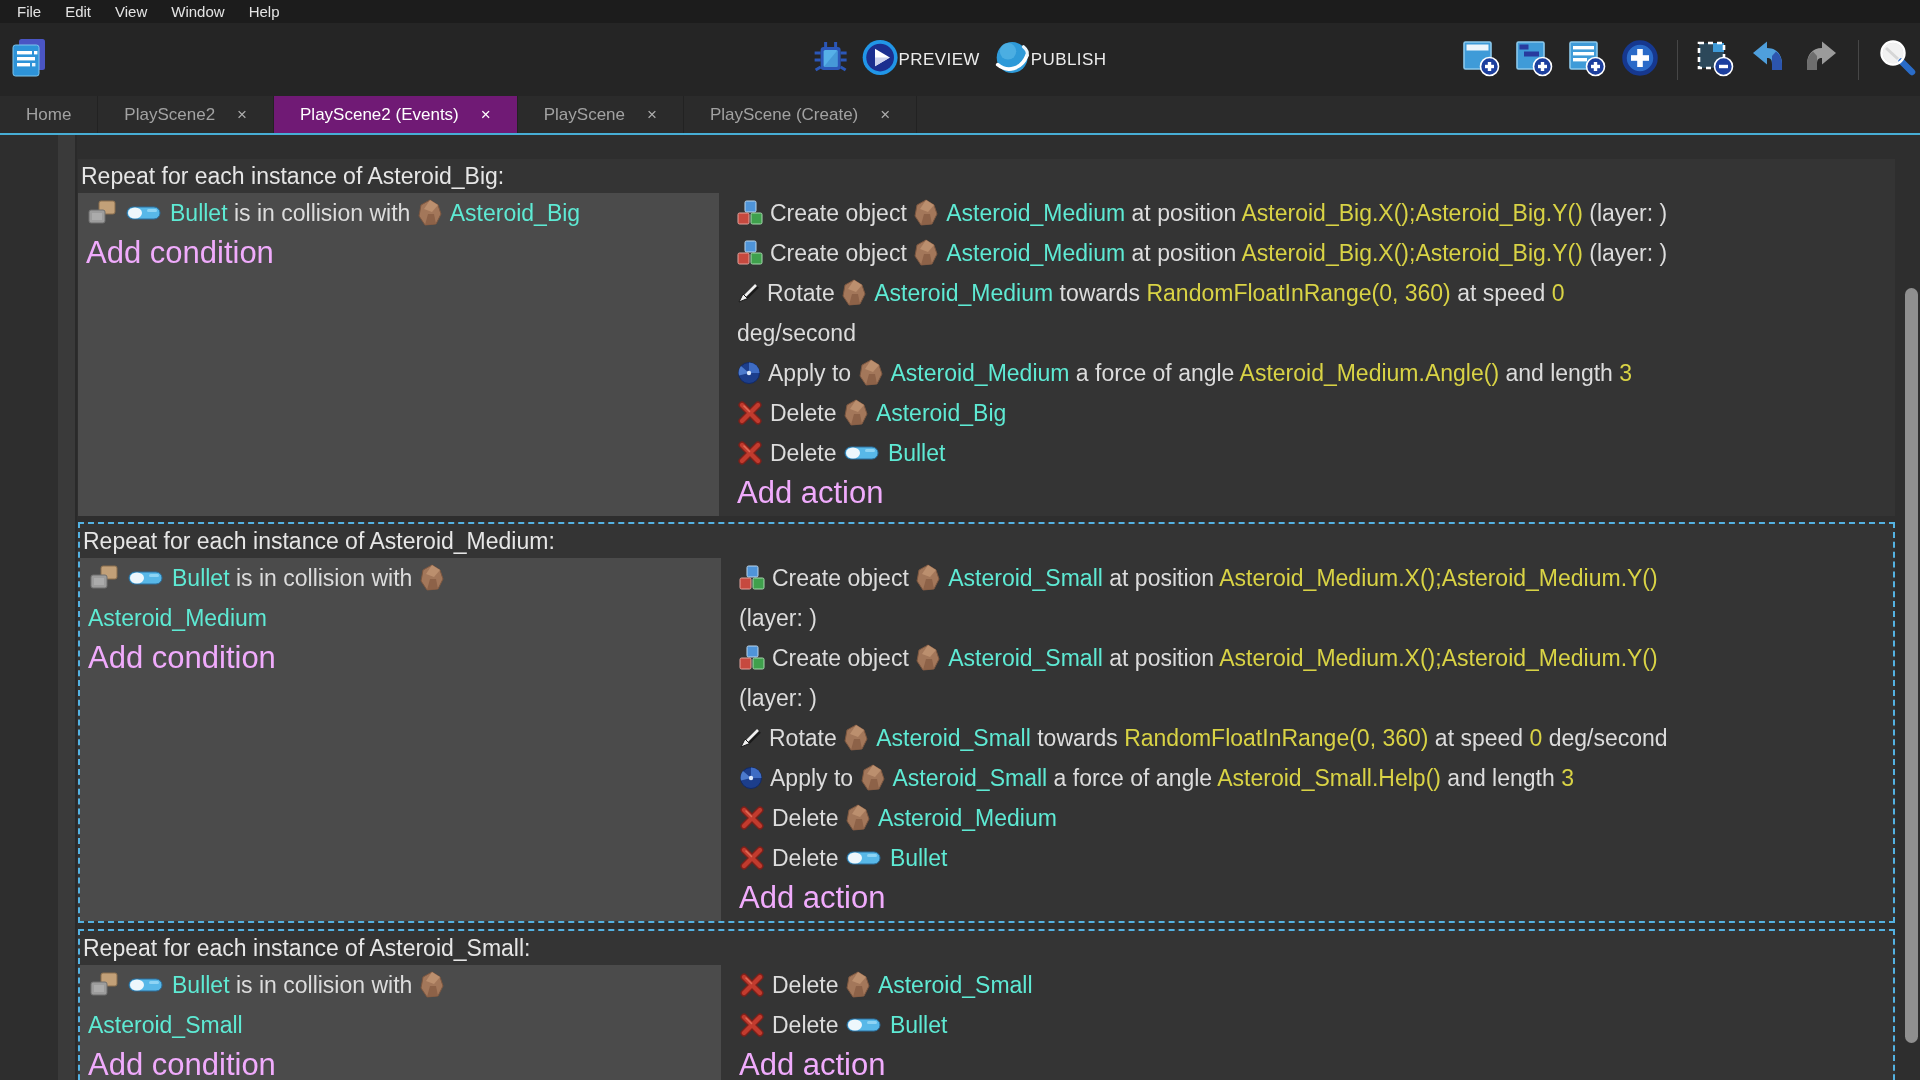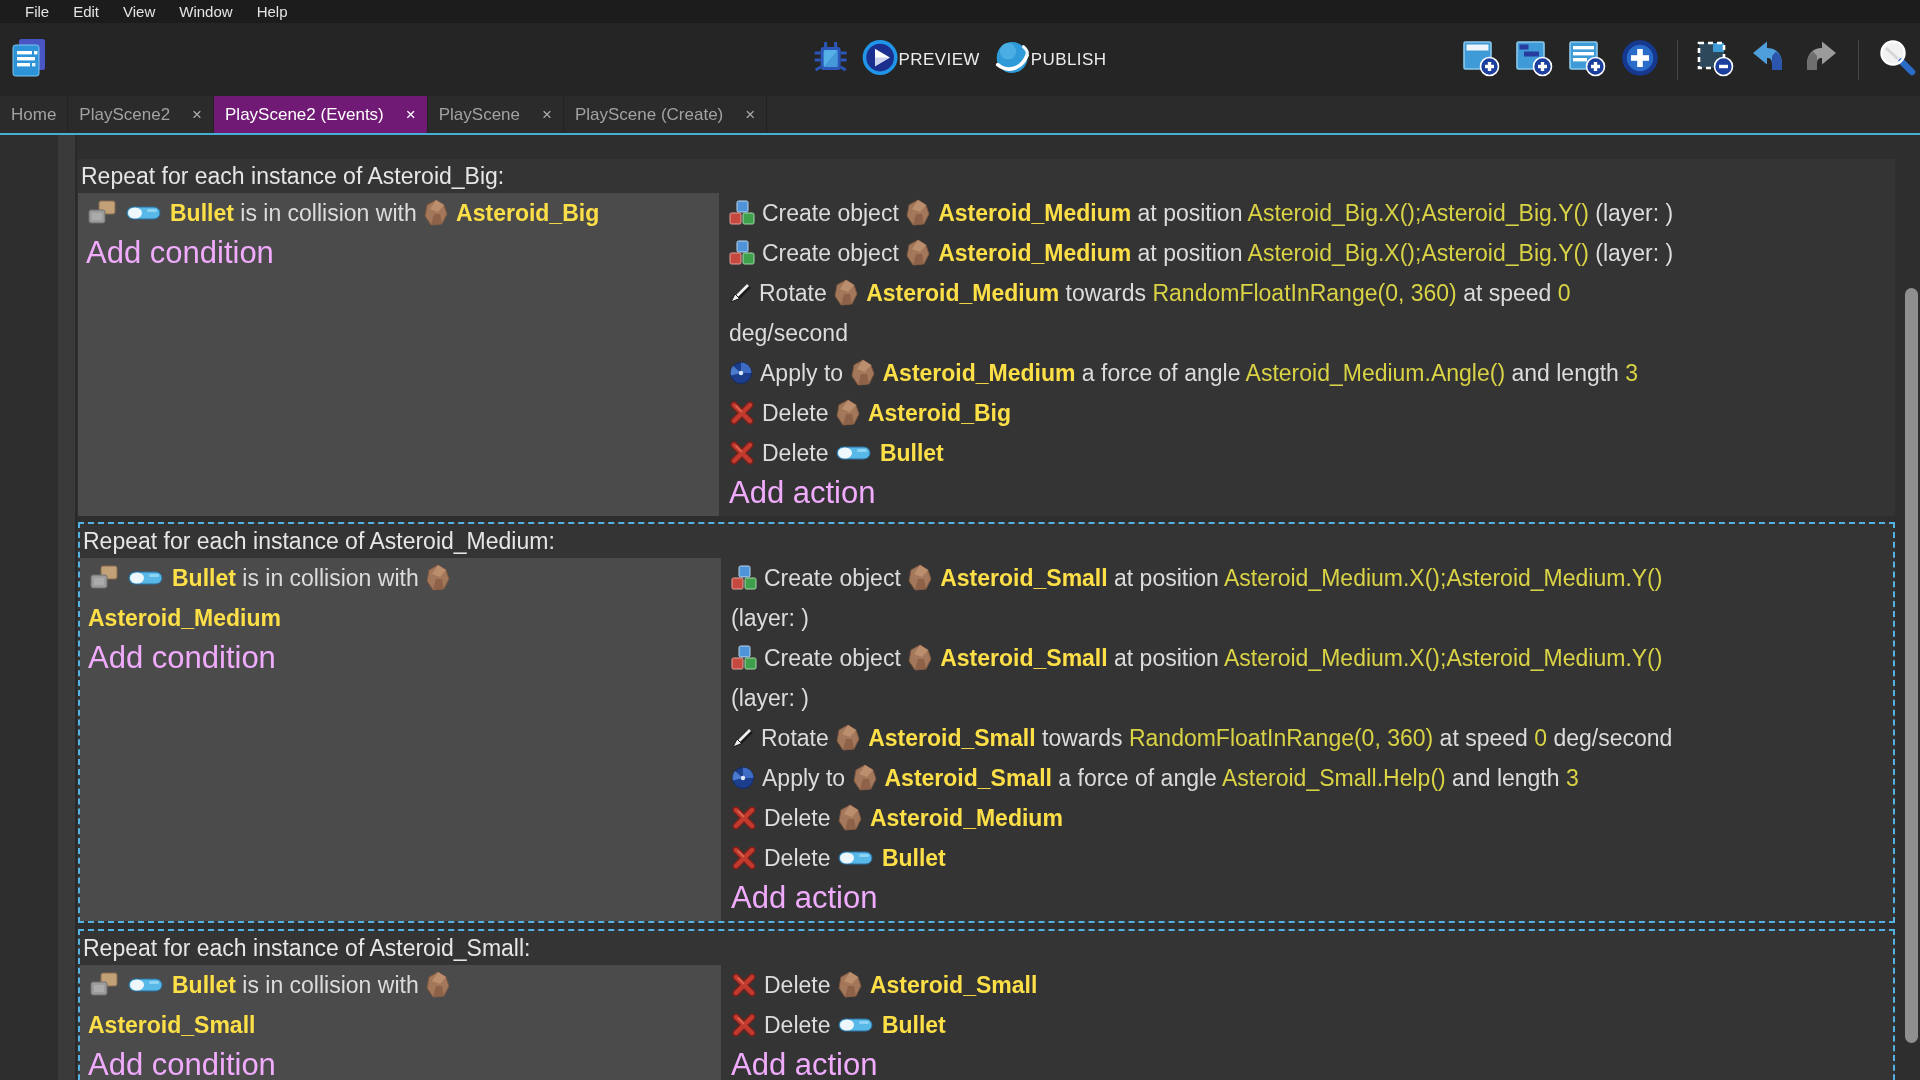--- a/index.html
+++ b/index.html
@@ -1,46 +1,46 @@
 <!DOCTYPE html>
 <html><head>
 <meta charset="utf-8">
 <style>
   html,body{margin:0;padding:0}
   body{width:1920px;height:1080px;background:#2e2e2e;overflow:hidden;position:relative;
        font-family:"Liberation Sans",sans-serif;color:#ddd;-webkit-font-smoothing:antialiased}
   
-  .menubar{height:23px;background:#1c1c1c;display:flex;align-items:center;padding-left:13px}
+  .menubar{height:23px;background:#1c1c1c;display:flex;align-items:center;padding-left:5px}
   .menubar .mi{padding:0 12px;font-size:15px;color:#e4e4e4;line-height:23px;cursor:default}
   
   .toolbar{height:73px;background:#252525;position:relative}
   .logo{position:absolute;left:10px;top:15px;width:38px;height:44px}
   .center{position:absolute;left:50%;top:50%;transform:translate(-50%,-50%);display:flex;align-items:center;gap:14px}
   .tbtn{display:flex;align-items:center;font-size:17px;color:#ececec;letter-spacing:.4px}
   .right{position:absolute;right:3px;top:50%;transform:translateY(-50%);display:flex;align-items:center;gap:15px}
   .right .ticn,.center .ticn{display:block;cursor:pointer}
   .sep{width:1px;height:40px;background:#474747;margin:0 3px}
   
   .tabbar{height:37px;background:#2b2b2b;display:flex;align-items:stretch;border-bottom:2px solid #47aed6}
-  .tab{display:flex;align-items:center;padding:0 11px;font-size:17px;color:#a2a2a2;border-right:1px solid #222;white-space:nowrap;cursor:pointer}
+  .tab{display:flex;align-items:center;padding:0 26px;font-size:17px;color:#a2a2a2;border-right:1px solid #222;white-space:nowrap;cursor:pointer}
   .tab .x{margin-left:22px;font-size:17px;color:#adadad}
   .tab.active{background:#701a75;color:#fff}
   .tab.active .x{color:#fff}
   
   .sheet{position:absolute;left:0;top:135px;right:0;bottom:0;background:#2e2e2e}
   .gutter{position:absolute;left:58px;top:0;bottom:0;width:17px;background:#3a3a3a;border-right:2px solid #2a2a2a}
   .events{position:absolute;left:78px;top:24px;width:1817px}
   .block{background:#343434;margin-bottom:6px;box-sizing:border-box}
   .block.selected{border:2px dashed #54b2e2}
   .bheader{font-size:23px;color:#e6e6e6;line-height:34px;padding-left:3px}
   .bbody{display:flex;align-items:stretch}
   .conds{flex:0 0 641px;background:#4b4b4b;padding:0 8px 3px 8px;box-sizing:border-box}
-  .acts{flex:1;min-width:0;padding:0 4px 3px 10px}
+  .acts{flex:1;min-width:0;padding:0 4px 3px 18px}
   .row{font-size:23px;line-height:40px;color:#dcdcdc;white-space:pre-wrap;cursor:pointer}
-  .row .obj{color:#fde047;font-weight:700}
+  .row .obj{color:#5eead4;font-weight:400}
   .row .expr{color:#d9d345}
   .addlink{font-size:31px;line-height:40px;color:#f0abfc;cursor:pointer}
   .icn{display:inline-block;vertical-align:middle;margin-right:7px;transform:translateY(-2px)}
   .icn svg{display:block}
   
   .vscroll{position:absolute;right:0;top:0;width:20px;bottom:0}
   .thumb{position:absolute;right:2px;width:13px;background:#8f8f8f;border-radius:7px}
 </style>
 </head>
 <body>

